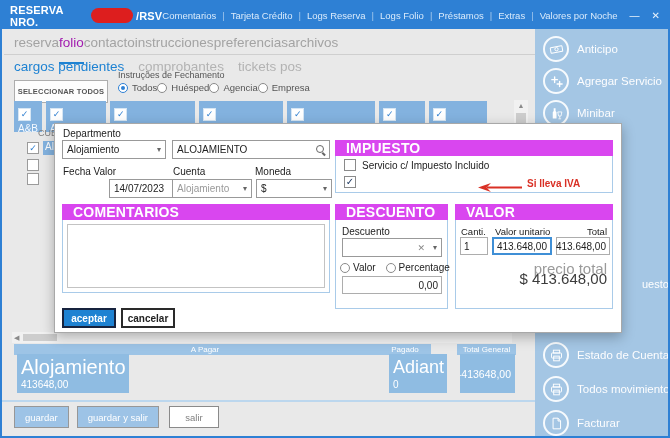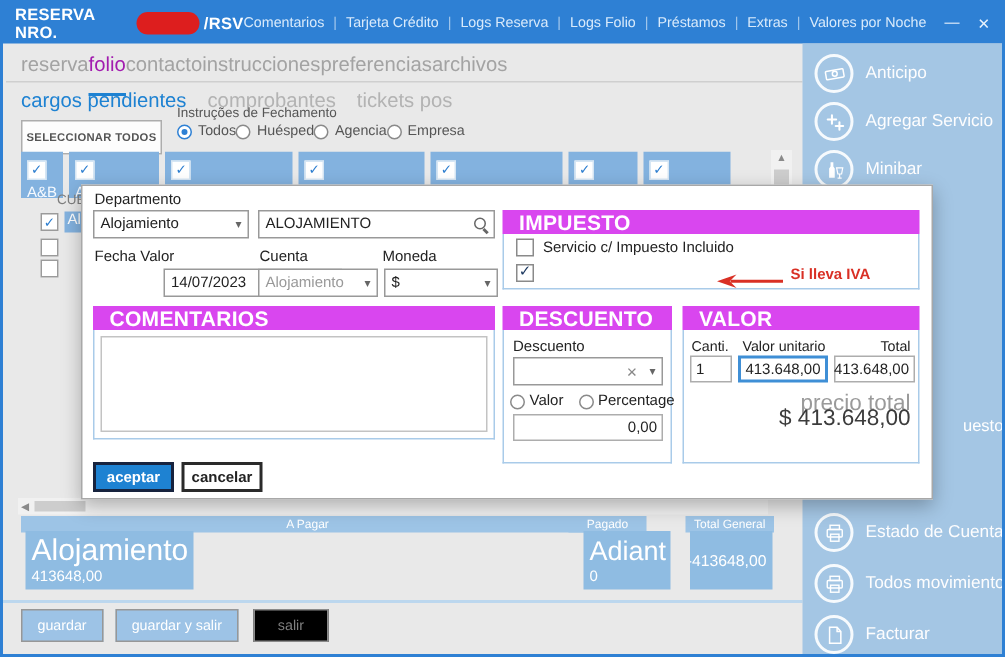--- a/index.html
+++ b/index.html
@@ -102,21 +102,21 @@
         padding:1px 4px;overflow:hidden;z-index:1;}
   .tile .tname{font-size:20px;line-height:24px;white-space:nowrap;}
   .tile .tval{font-size:10px;line-height:11px;}
   .tile.total{display:flex;align-items:center;justify-content:flex-end;font-size:10.5px;}
   
   .footline{position:absolute;left:0;top:398px;width:533px;height:2px;background:#bcd7ee;z-index:1;}
   .footer{position:absolute;left:12px;top:404px;display:flex;gap:2px;z-index:1;}
   .fbtn{height:22px;background:#9dc3e6;border:1px solid #979797;color:#fff;font-size:9.5px;display:flex;
         align-items:center;justify-content:center;box-sizing:border-box;padding:0 10px;}
   .fbtn:nth-of-type(2){margin-left:6px;text-align:right;}
-  .footer .fbtn:last-child{background:#000000;color:#818181;border-color:#8a8a8a;margin-left:78px;}
+  .footer .fbtn:last-child{background:#ffffff;color:#818181;border-color:#8a8a8a;margin-left:78px;}
   .footer .fbtn:last-child{width:50px;margin-left:8px !important;}
 </style>
 </head>
 <body>
 
 <div class="window">
 
   <div class="titlebar">
     <div class="tb-title">
       <span>RESERVA NRO.</span>

